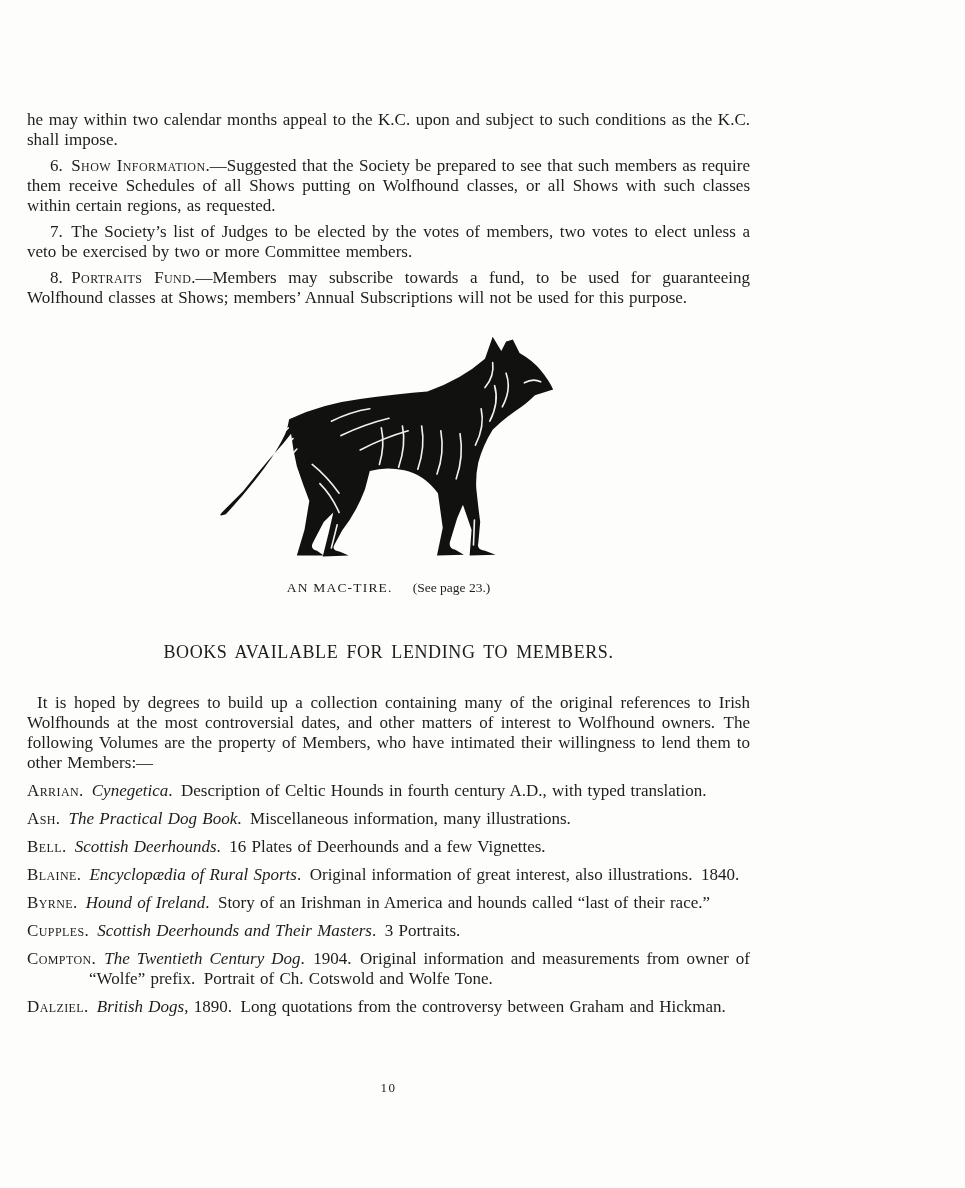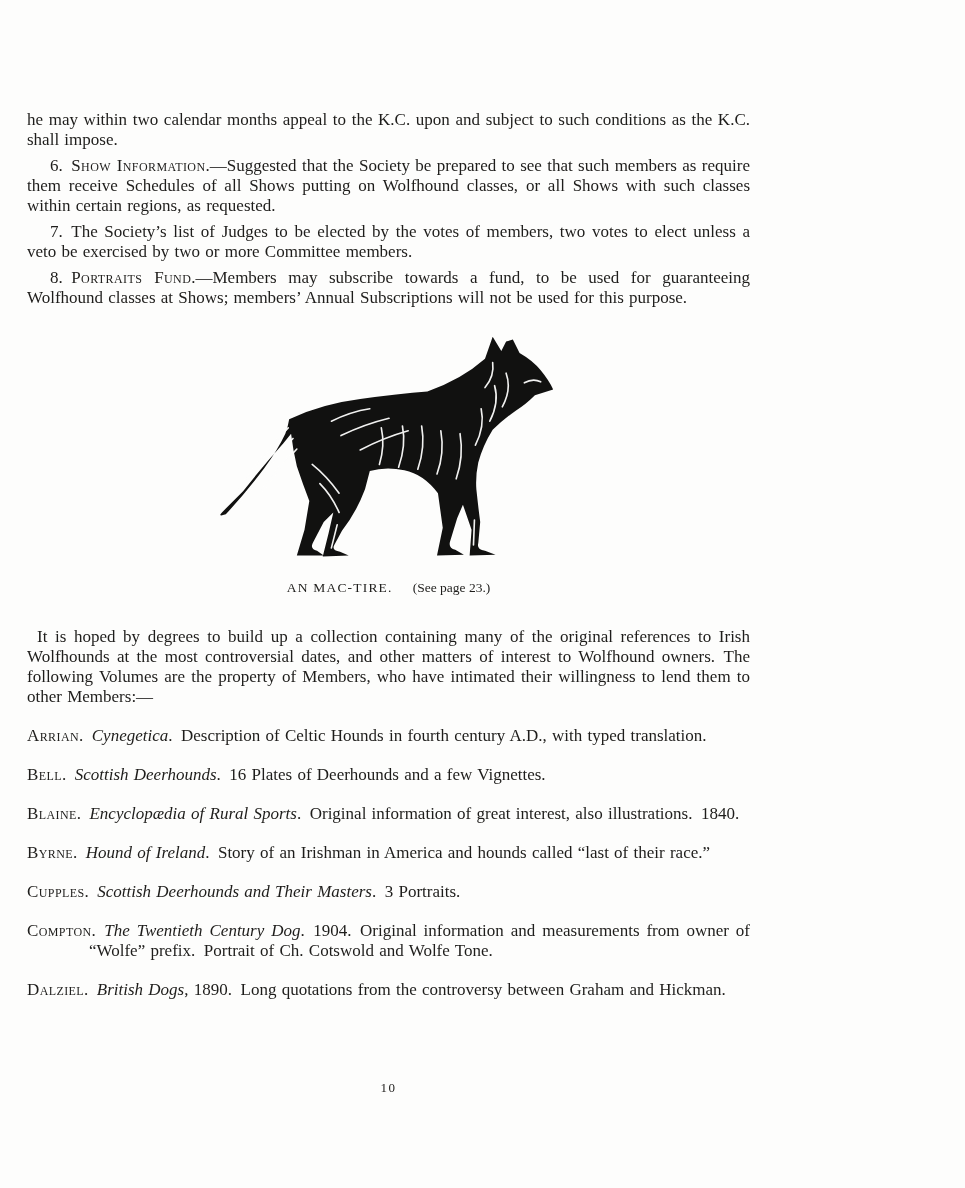--- a/index.html
+++ b/index.html
@@ -54,21 +54,21 @@
     text-align: center;
     font-size: 18px;
     font-weight: normal;
     letter-spacing: 0.6px;
     word-spacing: 3px;
     line-height: 22px;
   }
   p.intro { margin-top: 30px; text-indent: 10px; }
 
   .book-list p.book-entry {
-    margin-top: 19px;
+    margin-top: 8px;
     padding-left: 62px;
     text-indent: -62px;
   }
 
   .page-number {
     position: absolute;
     top: 1080px;
     left: 0;
     width: 100%;
     text-align: center;
@@ -134,26 +134,28 @@
           <path d="M 146,203 L 140,227"></path>
           <path d="M 341,55 Q 350,50 358,54"></path>
         </g>
       </svg>
     </figure>
 
     <div class="caption">
       <span class="caption-title">AN MAC-TIRE.</span><span class="caption-note">(See page 23.)</span>
     </div>
 
+    <h1 class="section-heading">BOOKS AVAILABLE FOR LENDING TO MEMBERS.</h1>
 
     <div class="body-text">
       <p class="intro"><span>It is hoped by degrees to build up a collection containing many of the original references to Irish Wolfhounds at the most controversial dates, and other matters of interest to Wolfhound owners. The following Volumes are the property of Members, who have intimated their willingness to lend them to other Members:—</span></p>
 
       <div class="book-list">
         <p class="book-entry"><span class="seg-sc">Arrian</span><span>. </span><span class="seg-i">Cynegetica</span><span>. Description of Celtic Hounds in fourth century A.D., with typed translation.</span></p>
+        <p class="book-entry"><span class="seg-sc">Ash</span><span>. </span><span class="seg-i">The Practical Dog Book</span><span>. Miscellaneous information, many illustrations.</span></p>
         <p class="book-entry"><span class="seg-sc">Bell</span><span>. </span><span class="seg-i">Scottish Deerhounds</span><span>. 16 Plates of Deerhounds and a few Vignettes.</span></p>
         <p class="book-entry"><span class="seg-sc">Blaine</span><span>. </span><span class="seg-i">Encyclopædia of Rural Sports</span><span>. Original information of great interest, also illustrations. 1840.</span></p>
         <p class="book-entry"><span class="seg-sc">Byrne</span><span>. </span><span class="seg-i">Hound of Ireland</span><span>. Story of an Irishman in America and hounds called “last of their race.”</span></p>
         <p class="book-entry"><span class="seg-sc">Cupples</span><span>. </span><span class="seg-i">Scottish Deerhounds and Their Masters</span><span>. 3 Portraits.</span></p>
         <p class="book-entry"><span class="seg-sc">Compton</span><span>. </span><span class="seg-i">The Twentieth Century Dog</span><span>. 1904. Original information and measurements from owner of “Wolfe” prefix. Portrait of Ch. Cotswold and Wolfe Tone.</span></p>
         <p class="book-entry"><span class="seg-sc">Dalziel</span><span>. </span><span class="seg-i">British Dogs</span><span>, 1890. Long quotations from the controversy between Graham and Hickman.</span></p>
       </div>
     </div>
 
   </div>

